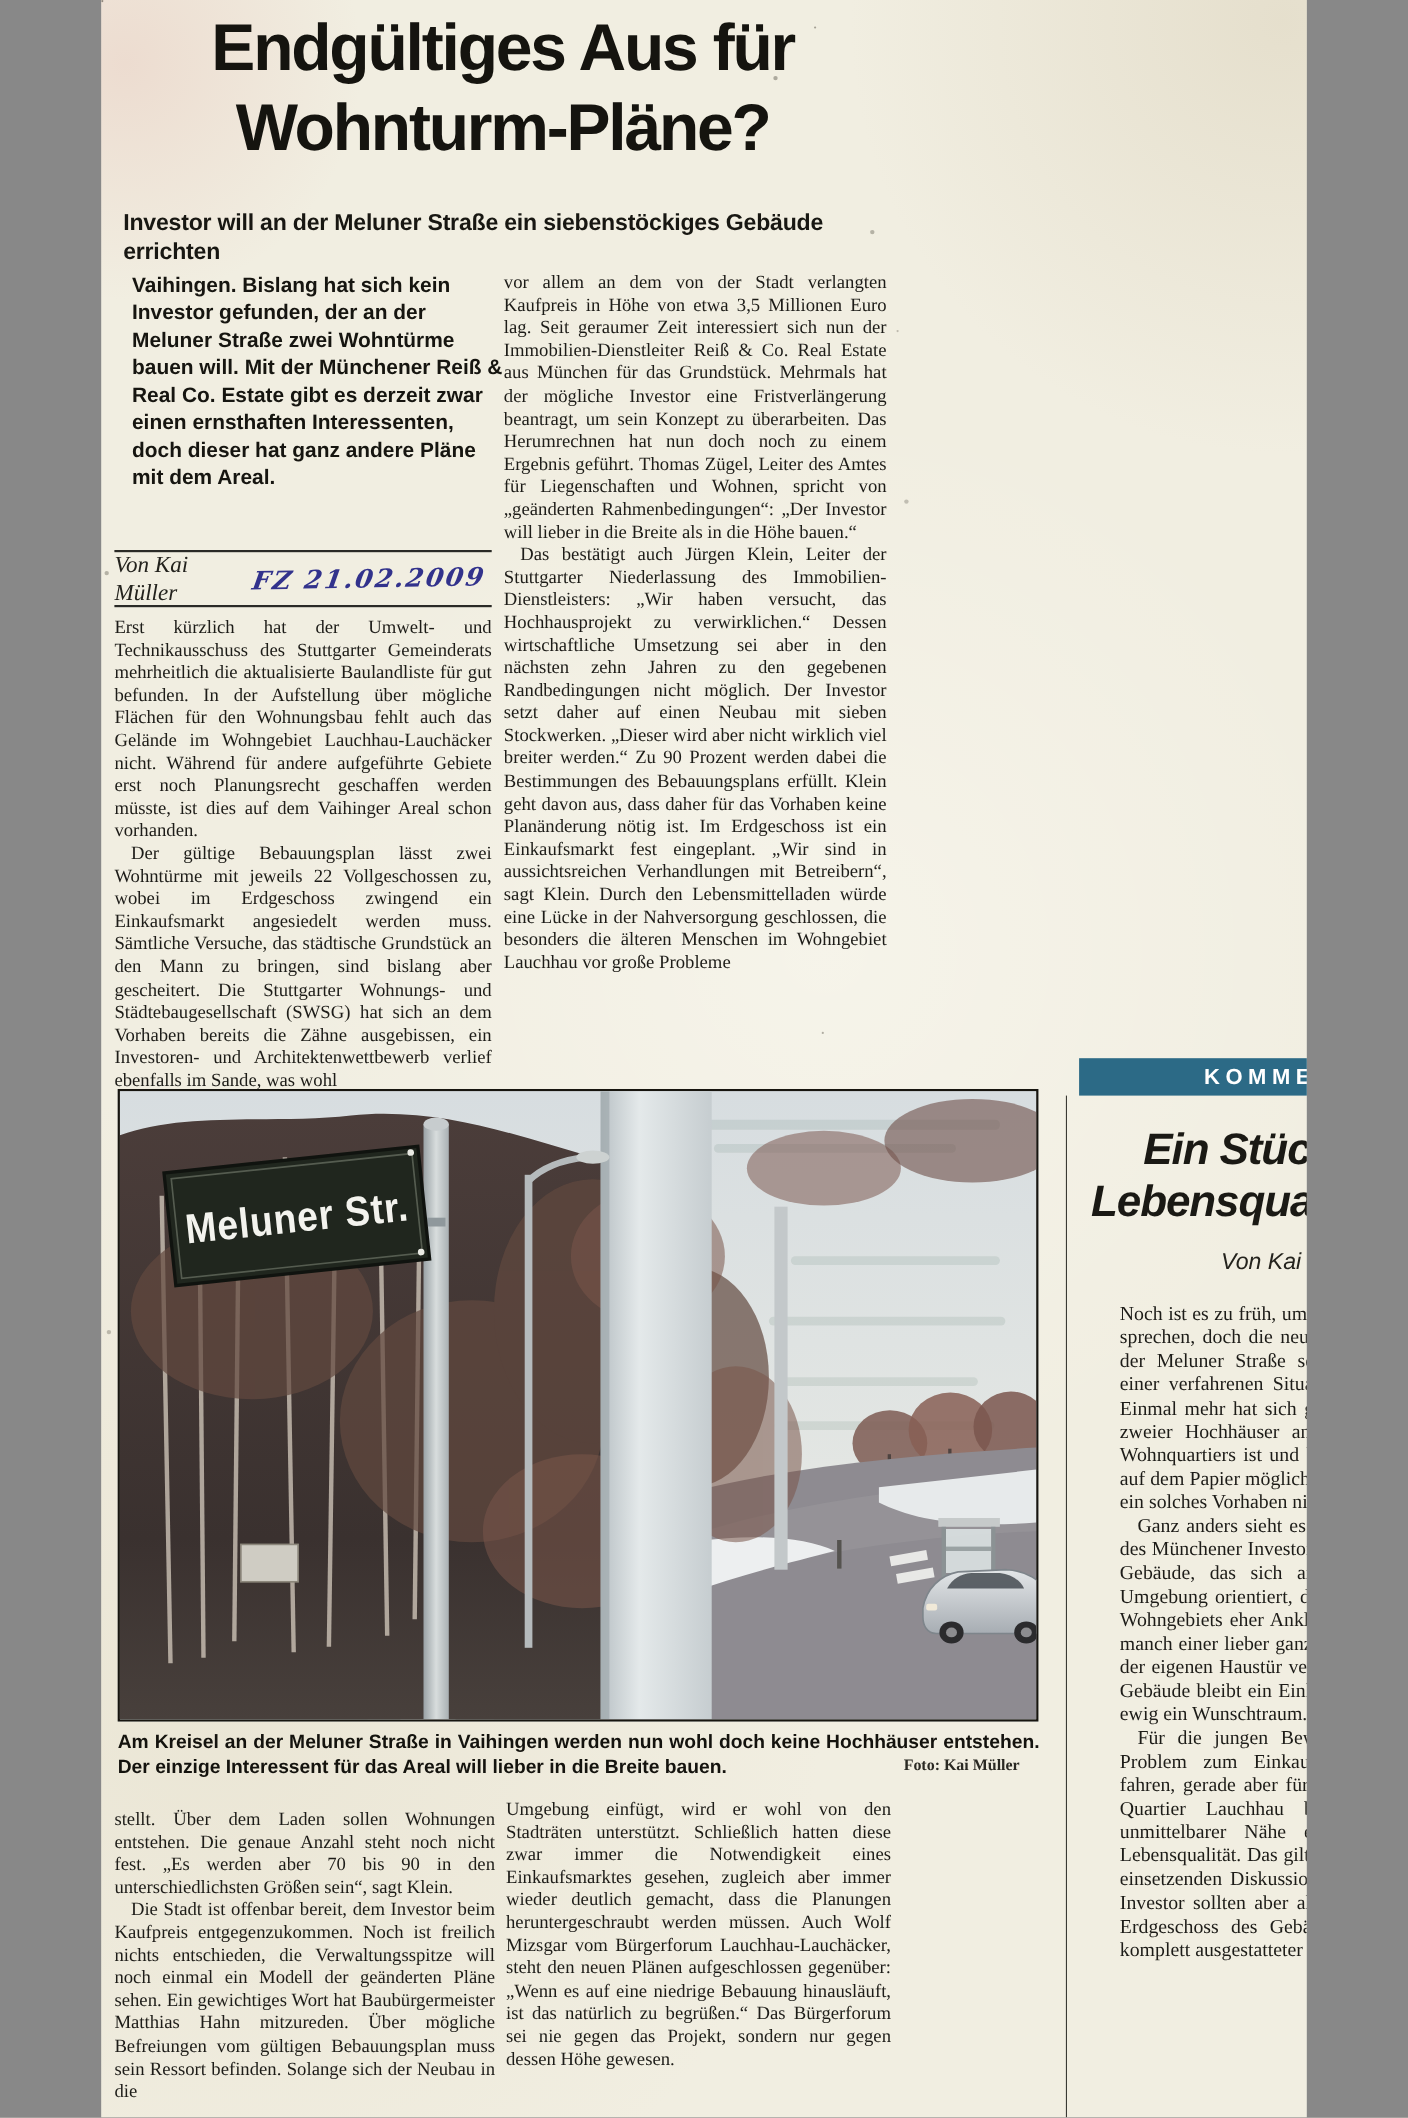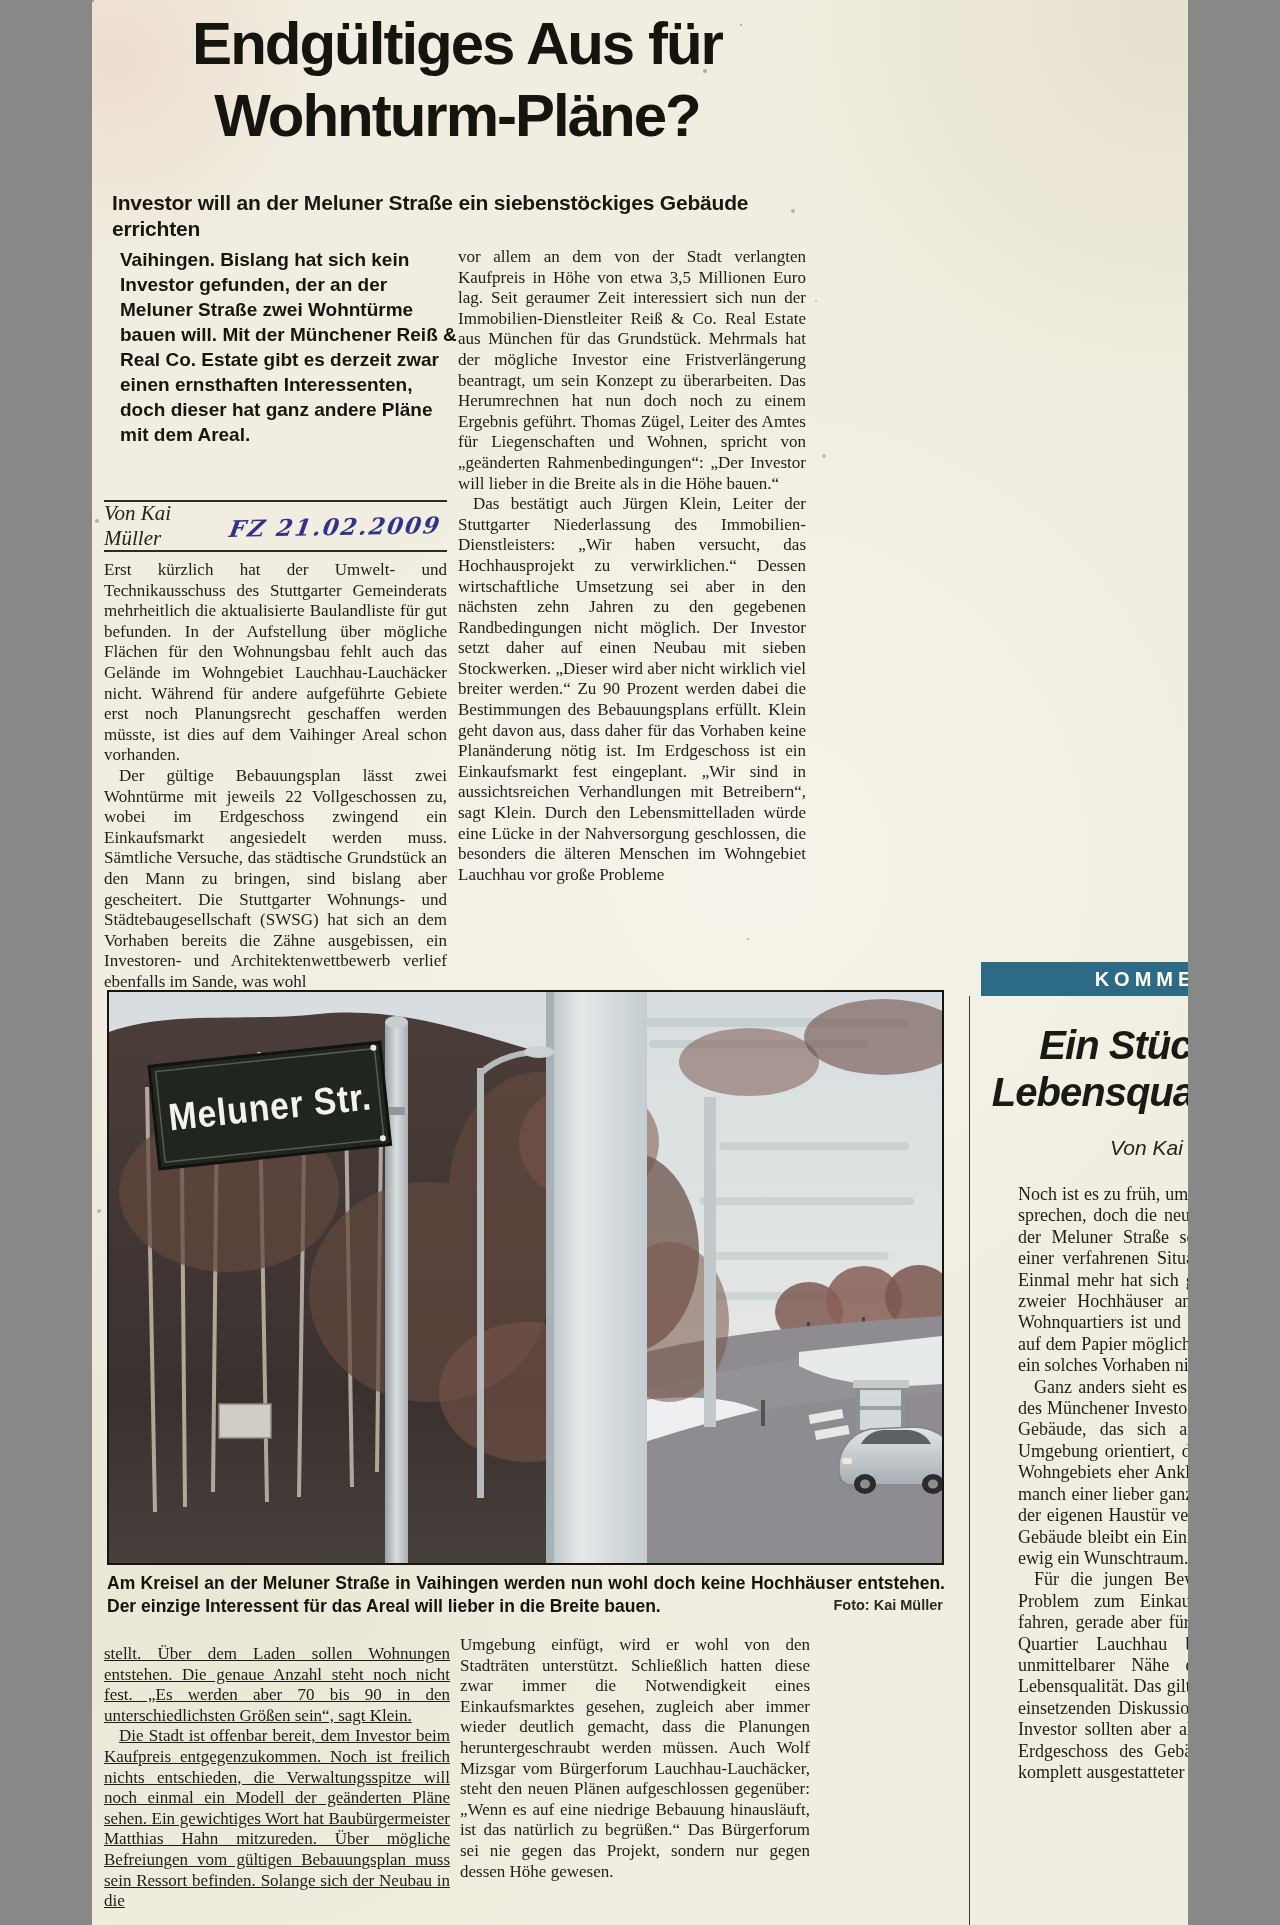--- a/index.html
+++ b/index.html
@@ -26,27 +26,27 @@
   .byline-block{left:12px;top:500px;width:343px;border-top:2px solid #2a2a26;border-bottom:2px solid #2a2a26;height:48px;display:flex;align-items:center;}
   .byline{font-family:"Liberation Serif",serif;font-style:italic;font-size:21px;color:#23221d;}
   .handwriting{margin-left:auto;font-family:"DejaVu Serif",serif;font-style:italic;font-weight:700;
     font-size:23px;letter-spacing:2px;color:#32328c;transform:skewX(-10deg) rotate(-1deg);padding-right:6px;white-space:nowrap;}
   
   .serifcol{font-size:17px;line-height:20.6px;text-align:justify;color:#1d1c18;}
   .serifcol p{margin:0;}
   .serifcol p + p{text-indent:15px;}
   .col1{left:12px;top:560px;width:343px;}
   .col2{left:366px;top:247px;width:348px;}
-  .bcol1{left:12px;top:1644px;width:346px;text-decoration:underline;}
+  .bcol1{left:12px;top:1644px;width:346px;}
   .bcol2{left:368px;top:1635px;width:350px;}
   
   .photo{left:15px;top:990px;width:833px;height:571px;border:2px solid #17150f;background:#cfd5d8;}
   .caption{left:15px;top:1572px;width:838px;
     font-family:"Liberation Sans",sans-serif;font-weight:700;font-size:17.5px;line-height:23px;color:#14130e;text-align:justify;}
-  .credit{position:absolute;right:2px;bottom:1px;font-family:Liberation Sans, sans-serif;font-weight:700;font-size:14.5px;color:#2a2923;background:transparent;}
+  .credit{position:absolute;right:18px;bottom:1px;font-family:Liberation Serif, serif;font-weight:700;font-size:14.5px;color:#2a2923;background:transparent;}
   
   .kbar{left:877px;top:962px;width:403px;height:34px;background:#2c6a86;color:#fff;
     font-family:"Liberation Sans",sans-serif;font-weight:700;font-size:20px;line-height:34px;letter-spacing:5px;text-align:center;margin-left:12px;}
   .kbox{left:877px;top:996px;width:403px;height:929px;border-left:1.5px solid #3a3a34;}
   .ktitle{left:848px;top:1022px;width:372px;text-align:center;
     font-family:"Liberation Sans",sans-serif;font-style:italic;font-weight:700;font-size:40px;line-height:47px;letter-spacing:-1px;color:#1a1914;}
   .kbyline{left:900px;top:1136px;width:372px;text-align:center;
     font-family:"Liberation Sans",sans-serif;font-style:italic;font-size:21px;color:#24231d;}
   .kbody{left:926px;top:1184px;width:364px;font-size:18px;line-height:21.4px;text-align:justify;color:#1d1c18;}
   .kbody p{margin:0;}

